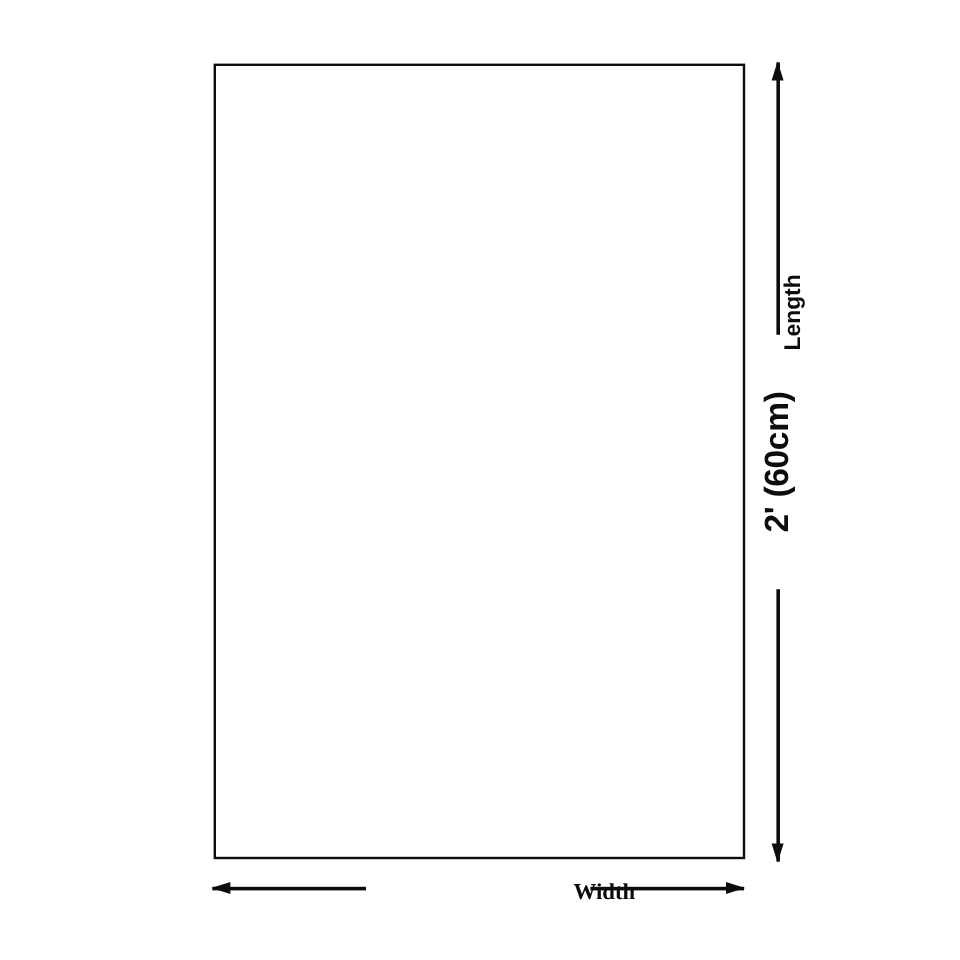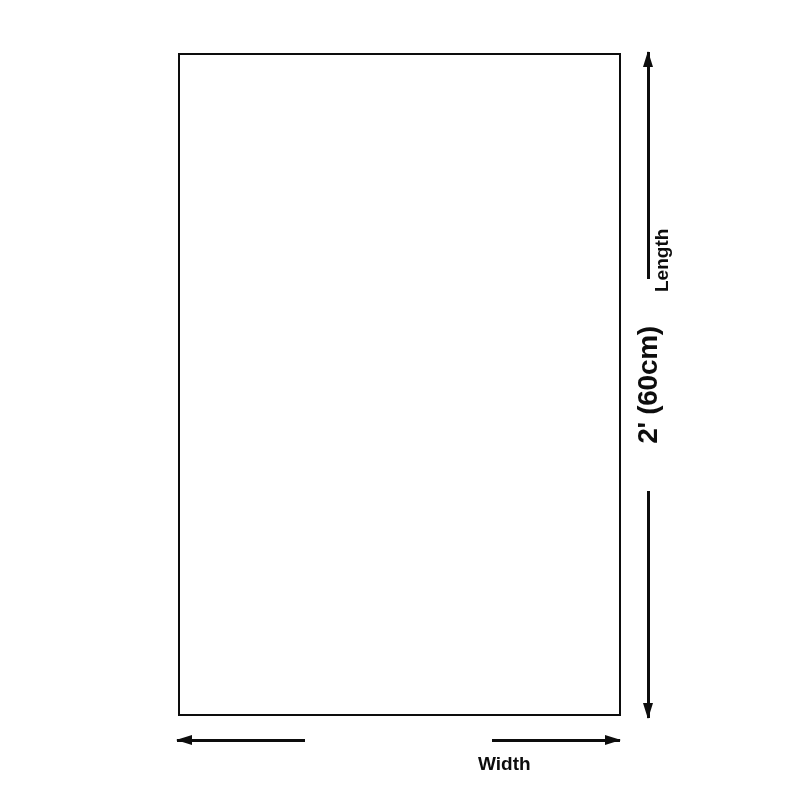--- a/index.html
+++ b/index.html
@@ -87,21 +87,22 @@
     top: 727px;
     width: 443px;
   }
   .dim--width .seg { width: 128px; }
   .dim--width .dim-value {
     top: 19px;
     transform: translate(-50%, -50%);
   }
   .dim--width .dim-label {
     left: 301px;
-    top: 26px;
+    top: 6px;
+    font-family: Liberation Serif, serif;
   }
 
   
   
   .dim--length {
     left: 315px;            
     top: 372px;             
     width: 666px;
     transform: rotate(-90deg);
     transform-origin: 333px 13px;

